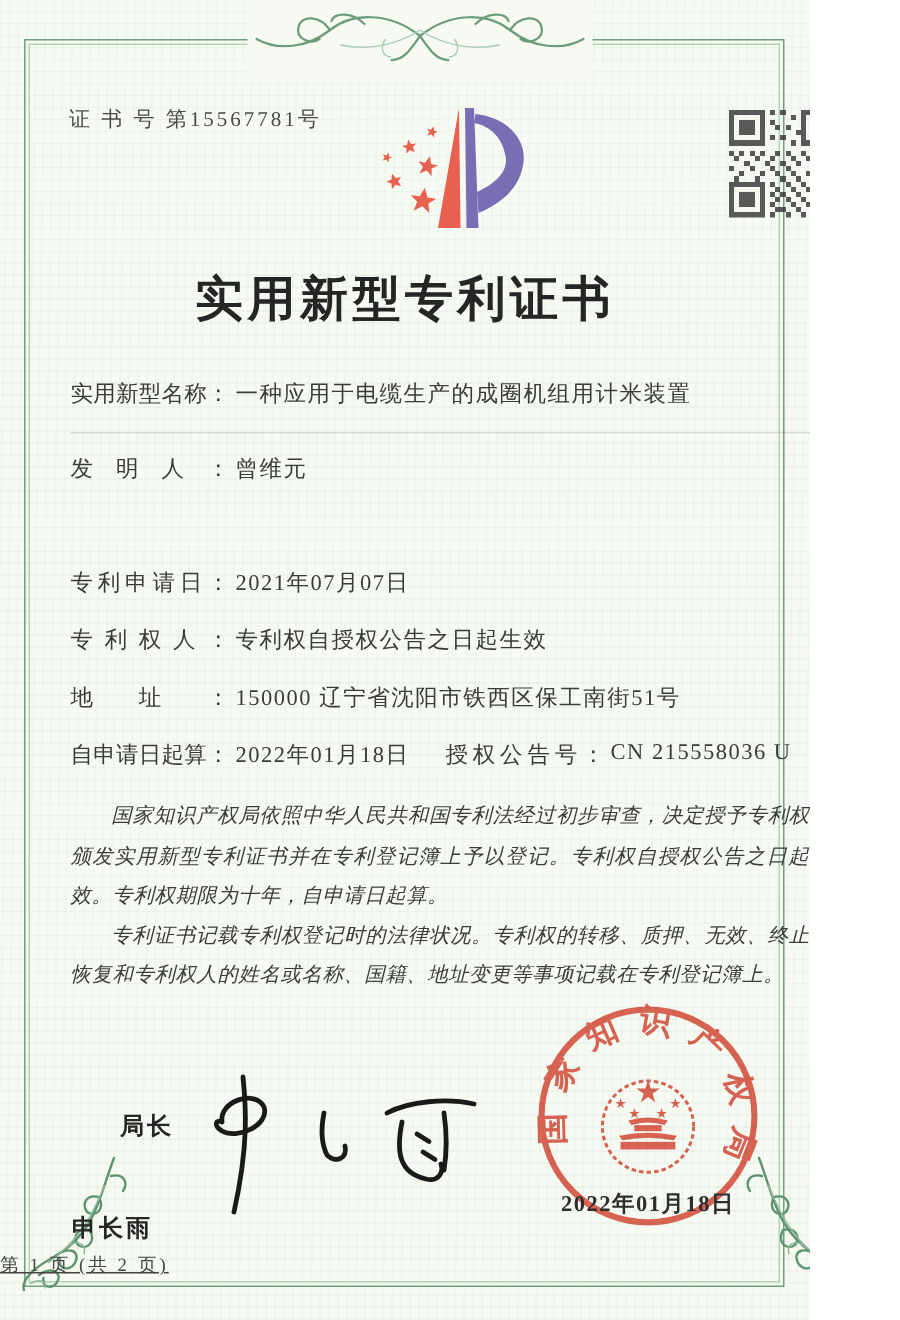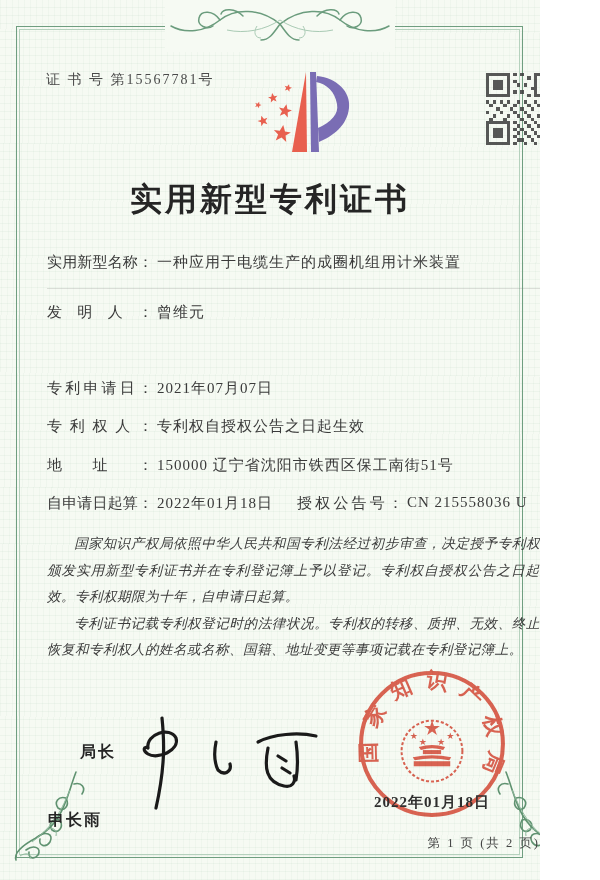--- a/index.html
+++ b/index.html
@@ -28,21 +28,21 @@
   .pair2{position:absolute;left:250px;top:0;}
   .faint-rule{left:47px;top:288px;width:507px;height:1px;background:rgba(120,120,120,.22);}
   .body-text{left:47px;top:531px;width:507px;font-size:13.6px;line-height:1.95;
              text-align:justify;color:#3b3b3b;font-style:italic;letter-spacing:.4px;}
   .body-text p{margin:0;text-indent:2em;}
   .director{left:48px;top:744px;font-size:16px;font-weight:bold;color:#262626;letter-spacing:2px;line-height:1;margin-left:32px;}
   .director-name{left:48px;top:812px;font-size:16px;font-weight:bold;color:#262626;letter-spacing:2px;line-height:1;}
   .signature{left:118px;top:708px;}
   .seal{left:356px;top:668px;width:152px;height:152px;opacity:.88;mix-blend-mode:multiply;}
   .seal-date{left:374px;top:793px;font-size:15px;font-weight:600;color:#2e2e2e;letter-spacing:1px;z-index:5;}
-  .footer{left:0;top:835px;width:100%;text-align:right;font-size:12.5px;letter-spacing:2px;color:#444;}
+  .footer{left:0;top:835px;width:100%;text-align:left;font-size:12.5px;letter-spacing:2px;color:#444;text-decoration:underline;}
   .orn-top{left:165px;top:0px;background:#f6faf3;}
   .orn-bl{left:4px;top:768px;}
   .orn-br{left:488px;top:768px;transform:scaleX(-1);}
 </style>
 </head>
 <body>
 
 <div class="page">
 
   <div class="frame-outer">

